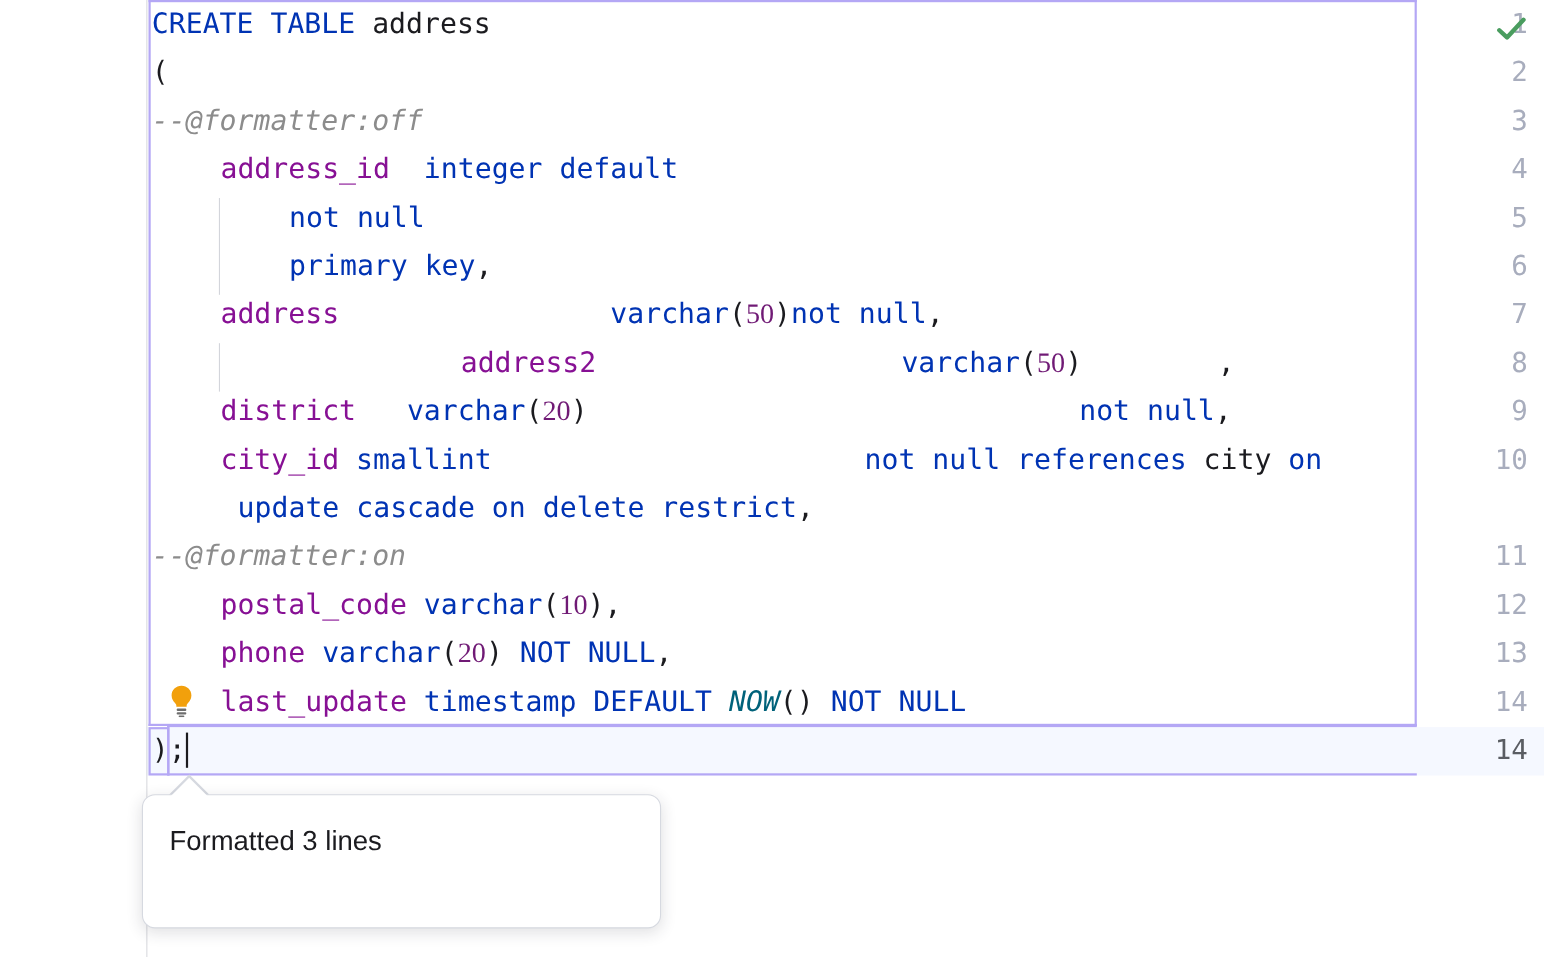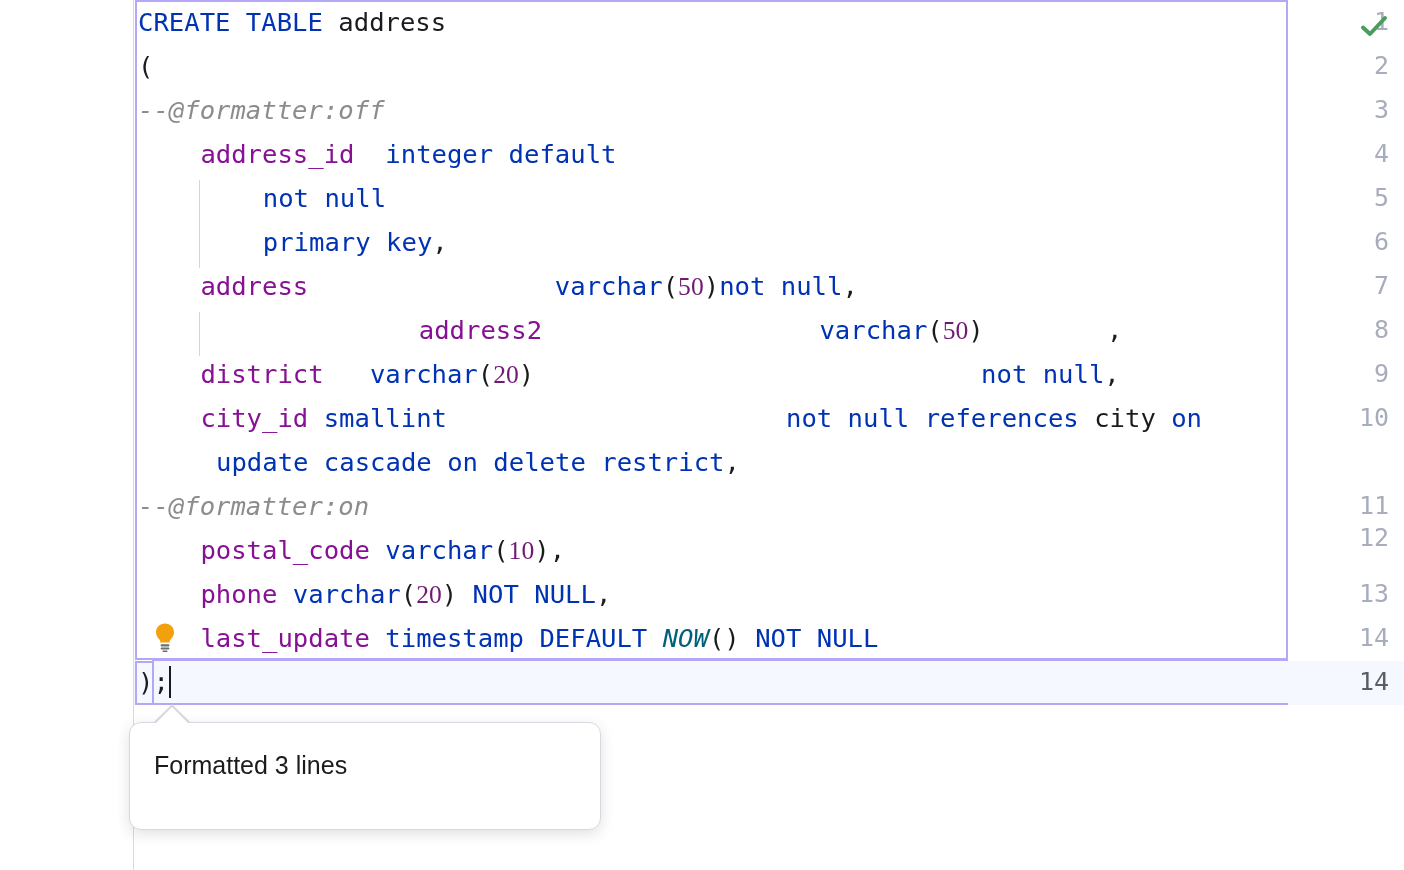--- a/index.html
+++ b/index.html
@@ -162,21 +162,21 @@
     width: 32px;
     height: 32px;
   }
 
   
   #hint-balloon {
     position: absolute;
     left: 129px;
     top: 722px;
     width: 472px;
-    height: 108px;
+    height: 122px;
     background: #ffffff;
     border: 1px solid #d6d9e0;
     border-radius: 12px;
     box-shadow: 0 4px 14px rgba(40,45,60,0.14);
     box-sizing: border-box;
     padding: 26px 32px 0 24px;
   }
   #hint-arrow-outer {
     position: absolute;
     left: 152px;
@@ -220,21 +220,21 @@
       <div class="lineno" style="top: 44px;">2</div>
       <div class="lineno" style="top: 88px;">3</div>
       <div class="lineno" style="top: 132px;">4</div>
       <div class="lineno" style="top: 176px;">5</div>
       <div class="lineno" style="top: 220px;">6</div>
       <div class="lineno" style="top: 264px;">7</div>
       <div class="lineno" style="top: 308px;">8</div>
       <div class="lineno" style="top: 352px;">9</div>
       <div class="lineno" style="top: 396px;">10</div>
       <div class="lineno" style="top: 484px;">11</div>
-      <div class="lineno" style="top: 516px;">12</div>
+      <div class="lineno" style="top: 528px;">12</div>
       <div class="lineno" style="top: 572px;">13</div>
       <div class="lineno" style="top: 616px;">14</div>
       <div class="lineno current" style="top: 660px;">14</div>
     </div>
 
   <div id="lightbulb" style="top: 622px;">
     <svg viewBox="0 0 26 30" width="26" height="30" aria-hidden="true">
       <path d="M13 1.5c-5.1 0-9 3.9-9 8.7 0 3.3 1.8 5.4 3.1 7 .7.9 1.2 1.5 1.2 2.2v1.2h9.4v-1.2c0-.7.5-1.3 1.2-2.2 1.3-1.6 3.1-3.7 3.1-7 0-4.8-3.9-8.7-9-8.7z" fill="#f2a00c"></path>
       <rect x="8.6" y="22.2" width="8.8" height="2.2" rx="1" fill="#6e6e6e"></rect>
       <rect x="8.6" y="25.4" width="8.8" height="2.2" rx="1" fill="#6e6e6e"></rect>

